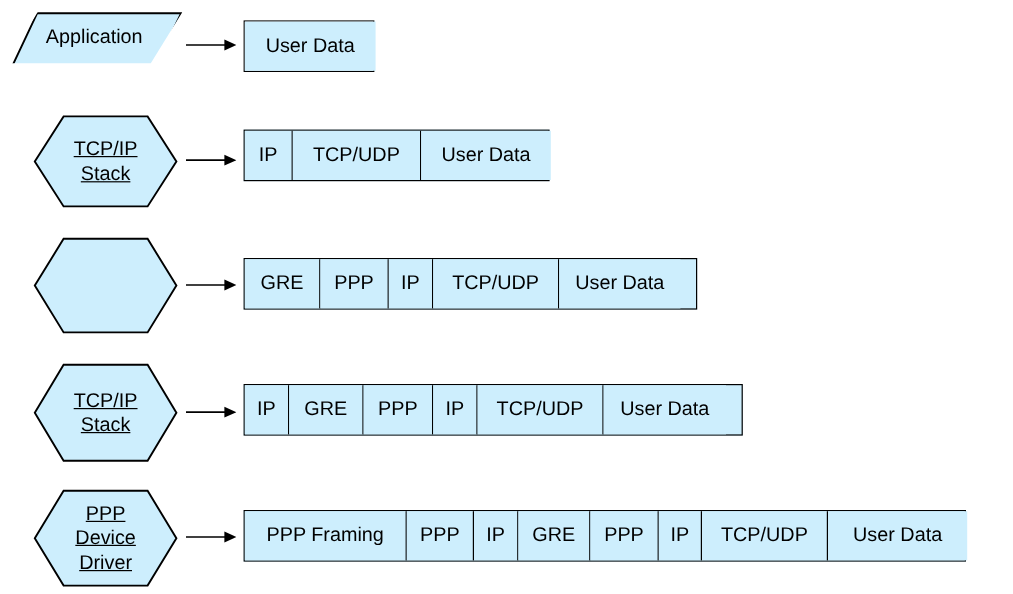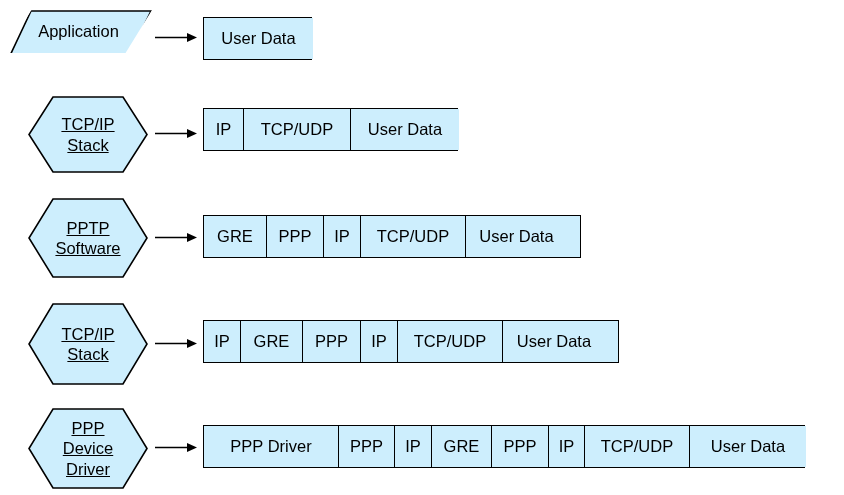--- a/index.html
+++ b/index.html
@@ -136,22 +136,20 @@
         <div class="field" style="width: 40px; flex: 0 0 40px;">IP</div>
         <div class="field" style="width: 107px; flex: 0 0 107px;">TCP/UDP</div>
         <div class="field" style="width: 108px; flex: 0 0 108px;">User Data</div>
       </div>
     </div>
     <div class="row" style="top: 0px;">
       <div class="stage stage-hex" style="top: 198px; height: 80px; background: transparent; width: 120px; left: 28px;">
         <svg class="stage-svg" width="120" height="80" viewBox="0 0 120 80">
           <polygon points="25,1 95,1 119,40 95,79 25,79 1,40" fill="#cdeefd" stroke="#000000" stroke-width="1.6"></polygon>
         </svg>
-        <span class="stage-label">PPTP
-Software</span>
       </div>
       <svg class="arrow" width="42" height="11" viewBox="0 0 42 11" style="position: absolute; left: 155px; top: 232px;">
         <line x1="0" y1="5.5" x2="33" y2="5.5" stroke="#000000" stroke-width="1.4"></line>
         <polygon points="32,1 42,5.5 32,10" fill="#000000"></polygon>
       </svg>
       <div class="packet" style="left: 203px; top: 215px; width: 378px;">
         <div class="field" style="width: 63px; flex: 0 0 63px;">GRE</div>
         <div class="field" style="width: 57px; flex: 0 0 57px;">PPP</div>
         <div class="field" style="width: 37px; flex: 0 0 37px;">IP</div>
         <div class="field" style="width: 105px; flex: 0 0 105px;">TCP/UDP</div>
@@ -186,21 +184,21 @@
         </svg>
         <span class="stage-label">PPP
 Device
 Driver</span>
       </div>
       <svg class="arrow" width="42" height="11" viewBox="0 0 42 11" style="position: absolute; left: 155px; top: 442px;">
         <line x1="0" y1="5.5" x2="33" y2="5.5" stroke="#000000" stroke-width="1.4"></line>
         <polygon points="32,1 42,5.5 32,10" fill="#000000"></polygon>
       </svg>
       <div class="packet" style="left: 203px; top: 425px; width: 602px;">
-        <div class="field" style="width: 135px; flex: 0 0 135px;">PPP Driver</div>
+        <div class="field" style="width: 135px; flex: 0 0 135px;">PPP Framing</div>
         <div class="field" style="width: 56px; flex: 0 0 56px;">PPP</div>
         <div class="field" style="width: 37px; flex: 0 0 37px;">IP</div>
         <div class="field" style="width: 60px; flex: 0 0 60px;">GRE</div>
         <div class="field" style="width: 57px; flex: 0 0 57px;">PPP</div>
         <div class="field" style="width: 36px; flex: 0 0 36px;">IP</div>
         <div class="field" style="width: 105px; flex: 0 0 105px;">TCP/UDP</div>
         <div class="field" style="width: 116px; flex: 0 0 116px;">User Data</div>
       </div>
     </div>
   </div>

